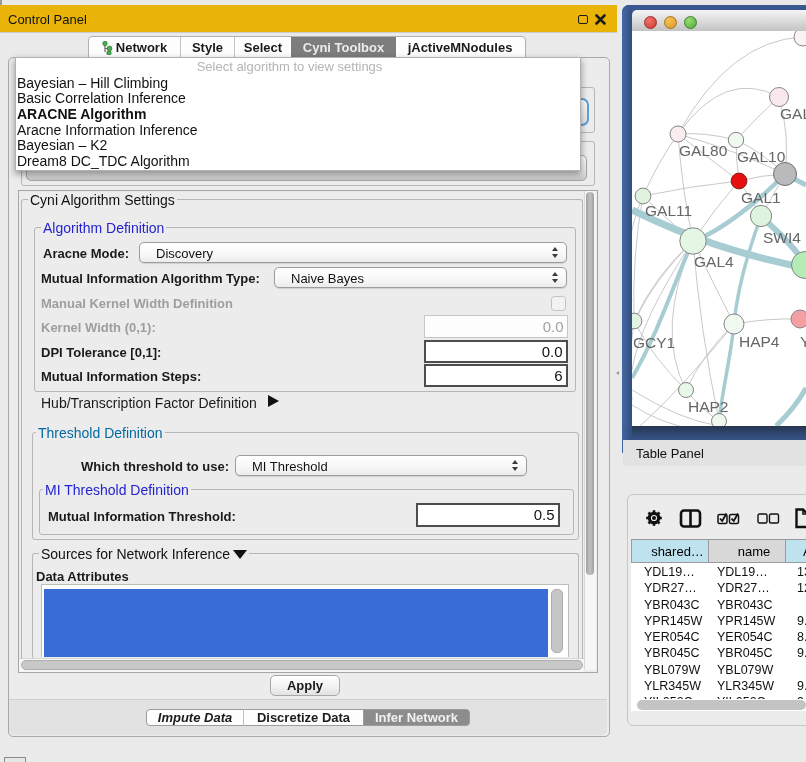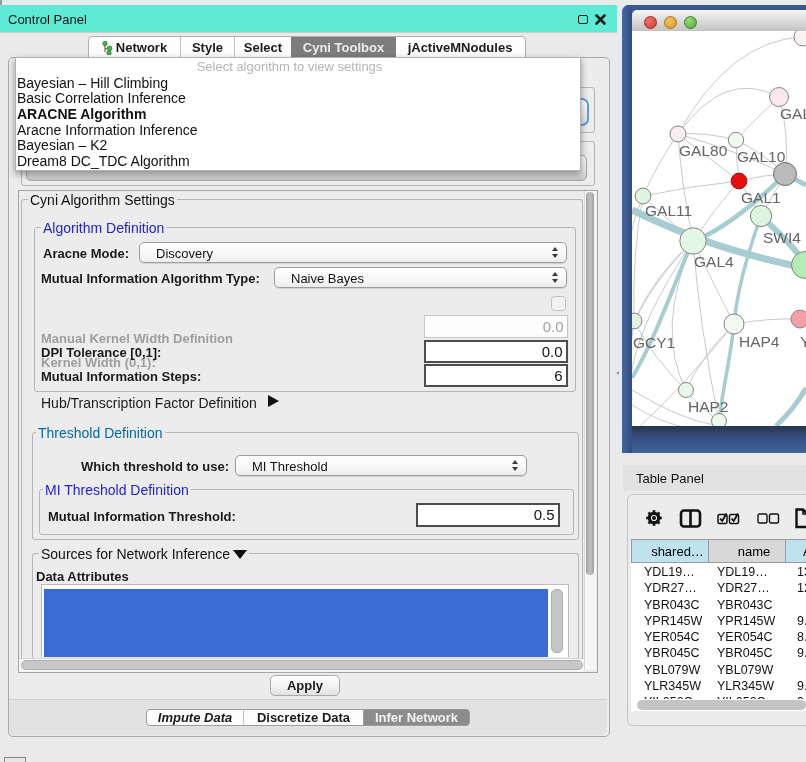--- a/index.html
+++ b/index.html
@@ -1,41 +1,41 @@
 <!DOCTYPE html>
 <html><head>
 <meta charset="utf-8">
 <style>
   html,body{margin:0;padding:0;}
   body{width:806px;height:762px;overflow:hidden;background:#eaeaea;
        font-family:"Liberation Sans",sans-serif;position:relative;}
   .abs{position:absolute;}
   
-  #titlebar{left:0;top:5px;width:617px;height:27px;background:#5eead4;
+  #titlebar{left:0;top:5px;width:617px;height:27px;background:#eab308;
             border-bottom:1px solid #cccccc;}
   #titlebar .t{position:absolute;left:8px;top:7px;font-size:13px;color:#111;}
   #float-btn{left:578px;top:15px;width:8px;height:7px;border:1.5px solid #1c1c1c;border-radius:2px;}
   
   
   #tabpanel{left:8px;top:57px;width:600px;height:678px;background:#ececec;
             border:1px solid #a9a9a9;border-radius:5px;}
   .tabrow{top:36px;height:21px;background:#fdfdfd;border:1px solid #b0b0b0;
           display:flex;align-items:center;font-size:13px;font-weight:bold;color:#1a1a1a;}
   .tabrow .tab{height:21px;line-height:21px;text-align:center;position:relative;}
   .tabrow .sep{width:1px;height:21px;background:#c4c4c4;}
   .tab.sel{background:#7d7d7d;color:#ececec;}
   
   .grp{position:absolute;border:1px solid #b6b6b6;border-radius:3px;}
   .grp>.lbl{position:absolute;top:-7.5px;background:#ececec;font-size:14px;
             line-height:14px;padding:0 2px;color:#111;white-space:nowrap;}
   .grp>.lbl.blue,.blue{color:#2323cf;}
   .grp>.lbl.green,.green{color:#0369a1;}
   label.b{font-weight:bold;font-size:13px;color:#1a1a1a;position:absolute;}
   label.r{font-size:14px;color:#1a1a1a;position:absolute;}
-  label.dis{color:#9e9e9e;margin-top:35px;}
+  label.dis{color:#9e9e9e;}
   .combo{position:absolute;border:1px solid #9d9d9d;border-radius:5px;
          background:linear-gradient(#ffffff,#f7f7f7 60%,#ececec);
          box-shadow:0 1px 1px rgba(0,0,0,0.12);
          font-size:13px;color:#111;}
   .combo .v{position:absolute;left:16px;top:3.5px;font-size:13px;}
   .combo .ar{position:absolute;right:8px;top:50%;margin-top:-5.5px;width:6px;height:11px;}
   .combo .ar:before{content:"";position:absolute;left:0;top:0;
         border-left:3px solid transparent;border-right:3px solid transparent;
         border-bottom:4.5px solid #3a3a3a;}
   .combo .ar:after{content:"";position:absolute;left:0;bottom:0;
@@ -59,21 +59,21 @@
   .btab{position:absolute;top:709px;height:17px;line-height:16px;font-size:13px;
         font-weight:bold;text-align:center;background:#fdfdfd;border:1px solid #9c9c9c;
         box-sizing:border-box;color:#1a1a1a;}
   
   #netframe{left:622px;top:5px;width:184px;height:448px;background:#3e5c96;border-top-left-radius:7px;}
   #nettitle{left:632px;top:10px;width:174px;height:21px;
             background:linear-gradient(#f5f5f5,#c3c3c3);border-bottom:1px solid #8e8e8e;
             border-top-left-radius:5px;}
   .light{position:absolute;top:16px;width:11px;height:11px;border-radius:50%;}
   #netcanvas{left:632px;top:31px;width:174px;height:395px;background:#fff;overflow:hidden;}
-  #tpheader{left:623px;top:465px;width:183px;height:26px;background:#e2e2e2;}
+  #tpheader{left:623px;top:440px;width:183px;height:26px;background:#e2e2e2;}
   #tpheader .t{position:absolute;left:13px;top:6px;font-size:13px;color:#111;}
   #tablebox{left:627px;top:494px;width:200px;height:230px;background:#ececec;
             border:1px solid #c6c6c6;border-radius:6px;}
 </style>
 </head>
 <body>
 
 <div class="abs" style="left:0;top:0;width:2px;height:6px;background:#9a9a9a;"></div>
 
 <div class="abs" id="titlebar">

